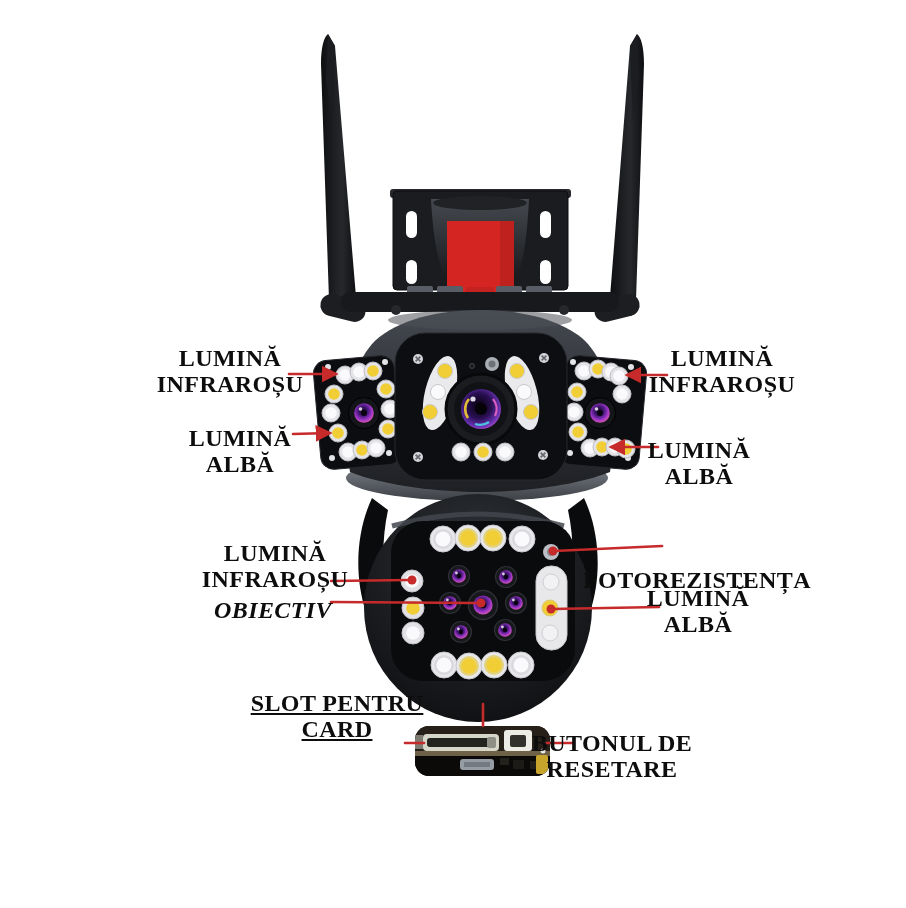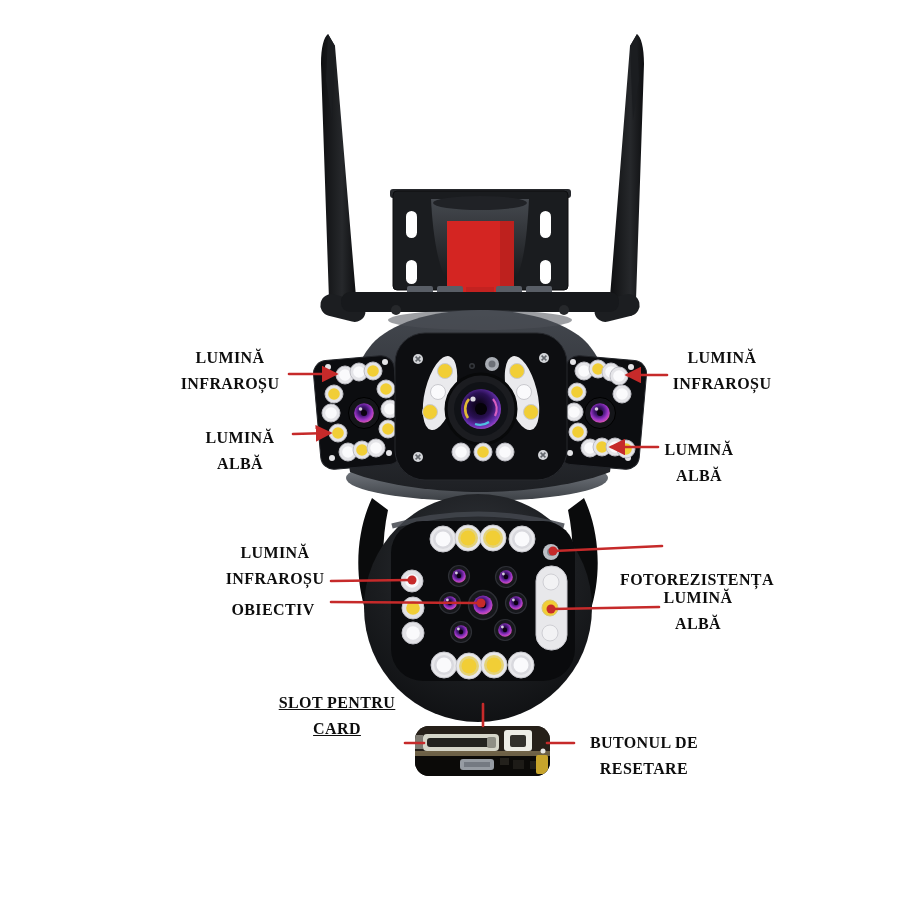--- a/index.html
+++ b/index.html
@@ -3,33 +3,33 @@
 <meta charset="utf-8">
 <style>
   html,body{margin:0;padding:0;background:#ffffff;}
   .stage{
     position:relative;width:906px;height:908px;background:#ffffff;overflow:hidden;
     font-family:"Liberation Serif", serif;
   }
   .stage svg{position:absolute;left:0;top:0;}
   .callout{
     position:absolute;transform:translateX(-50%);
-    text-align:center;font-weight:700;font-size:16px;line-height:26px;
+    text-align:center;font-weight:700;font-size:24px;line-height:26px;
     letter-spacing:0.4px;color:#0d0d0d;white-space:pre-line;
   }
   .c0{left:230px;top:345px;}
   .c1{left:240px;top:425px;}
   .c2{left:722px;top:345px;}
   .c3{left:699px;top:437px;}
   .c4{left:697px;top:523px;margin-top:44px;}
   .c5{left:275px;top:540px;}
-  .c6{left:273px;top:597px;}
+  .c6{left:273px;top:597px;font-style:italic;}
   .c7{left:698px;top:585px;}
   .c8{left:337px;top:690px;text-decoration:underline;}
-  .c9{left:644px;top:730px;}
+  .c9{left:612px;top:730px;}
 </style>
 </head>
 <body>
 
 <div class="stage">
 
   <svg width="906" height="908" viewBox="0 0 906 908" aria-hidden="true">
     <defs>
       <linearGradient id="gHead" x1="0" y1="0" x2="0" y2="1">
         <stop offset="0" stop-color="#44484f"></stop>

